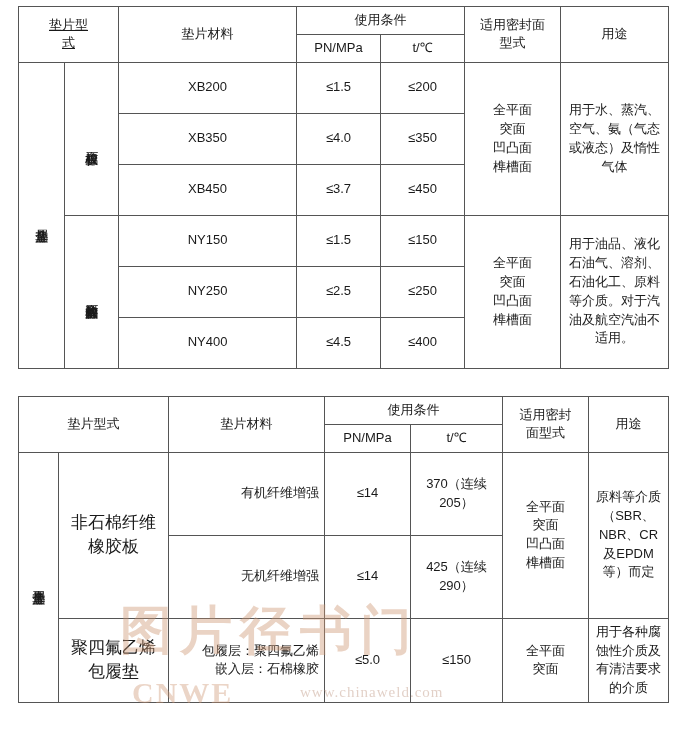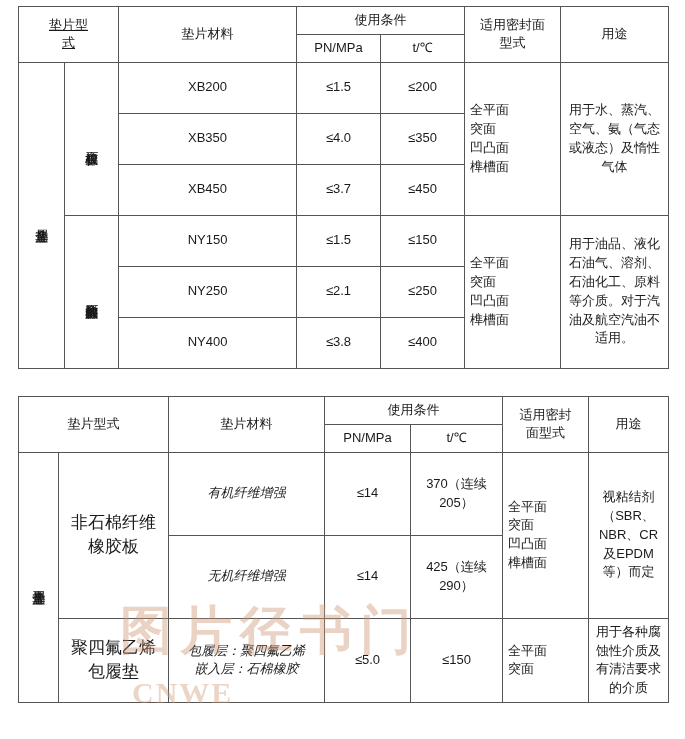--- a/index.html
+++ b/index.html
@@ -50,21 +50,21 @@
     text-align: center;
     font-size: 13px;
     letter-spacing: 0px;
     line-height: 1.25;
     padding: 4px 2px;
   }
   .narrow {
     width: 28px;
   }
   .ctr { text-align: center; }
-  .lft { text-align: center; font-style: italic; }
+  .lft { text-align: right; }
   .cell-pad { padding: 6px 6px; }
 
   
   #table1-wrap {
     position: absolute;
     left: 18px;
     top: 6px;
     width: 650px;
   }
   #table1 { width: 650px; }
@@ -100,20 +100,21 @@
   .usecell {
     font-size: 12.5px;
     line-height: 1.5;
     text-align: center;
     vertical-align: top;
     padding-top: 8px;
   }
   .sealcell {
     font-size: 13px;
     line-height: 1.6;
+    text-align: center;
     vertical-align: top;
     padding-top: 8px;
   }
 
   
   .wm {
     position: absolute;
     pointer-events: none;
     color: rgba(196, 150, 120, 0.45);
     font-family: "Liberation Serif", serif;
@@ -210,26 +211,26 @@
           <td class="ctr">≤1.5</td>
           <td class="ctr">≤150</td>
           <td class="sealcell" rowspan="3" style="white-space:pre-line;">全平面
 突面
 凹凸面
 榫槽面</td>
           <td class="usecell" rowspan="3">用于油品、液化石油气、溶剂、石油化工、原料等介质。对于汽油及航空汽油不适用。</td>
         </tr>
         <tr>
           <td class="ctr midrow">NY250</td>
-          <td class="ctr">≤2.1</td>
+          <td class="ctr">≤2.5</td>
           <td class="ctr">≤250</td>
         </tr>
         <tr>
           <td class="ctr midrow">NY400</td>
-          <td class="ctr">≤3.8</td>
+          <td class="ctr">≤4.5</td>
           <td class="ctr">≤400</td>
         </tr>
       </tbody>
     </table>
   </div>
 
   <div id="table2-wrap">
     <table class="gtable" id="table2">
       <colgroup>
         <col class="t2-c1">
@@ -259,21 +260,21 @@
             <span style="writing-mode:vertical-rl; text-orientation:upright; display:inline-block; line-height:1.35;">非金属平垫片</span>
           </td>
           <td class="ctr" rowspan="2" style="font-size:17px;">非石棉纤维橡胶板</td>
           <td class="lft tall cell-pad">有机纤维增强</td>
           <td class="ctr">≤14</td>
           <td class="ctr">370（连续205）</td>
           <td class="sealcell" rowspan="2" style="white-space:pre-line;">全平面
 突面
 凹凸面
 榫槽面</td>
-          <td class="usecell" rowspan="2">视粘结剂（SBR、NBR、CR及EPDM等）而定</td>
+          <td class="usecell" rowspan="2">原料等介质（SBR、NBR、CR及EPDM等）而定</td>
         </tr>
         <tr>
           <td class="lft tall cell-pad">无机纤维增强</td>
           <td class="ctr">≤14</td>
           <td class="ctr">425（连续290）</td>
         </tr>
 
         <tr>
           <td class="ctr" style="font-size:17px;">聚四氟乙烯包履垫</td>
           <td class="lft tall cell-pad" style="white-space:pre-line;">包履层：聚四氟乙烯
@@ -283,14 +284,15 @@
           <td class="sealcell" style="white-space:pre-line;">全平面
 突面</td>
           <td class="usecell">用于各种腐蚀性介质及有清洁要求的介质</td>
         </tr>
       </tbody>
     </table>
   </div>
 
   <div class="wm" id="wm-small">CNWE</div>
   <div class="wm" id="wm-big">图片径书门</div>
+  <div class="wm" id="wm-url">www.chinaweld.com</div>
 
 </div>
 
 </body></html>

